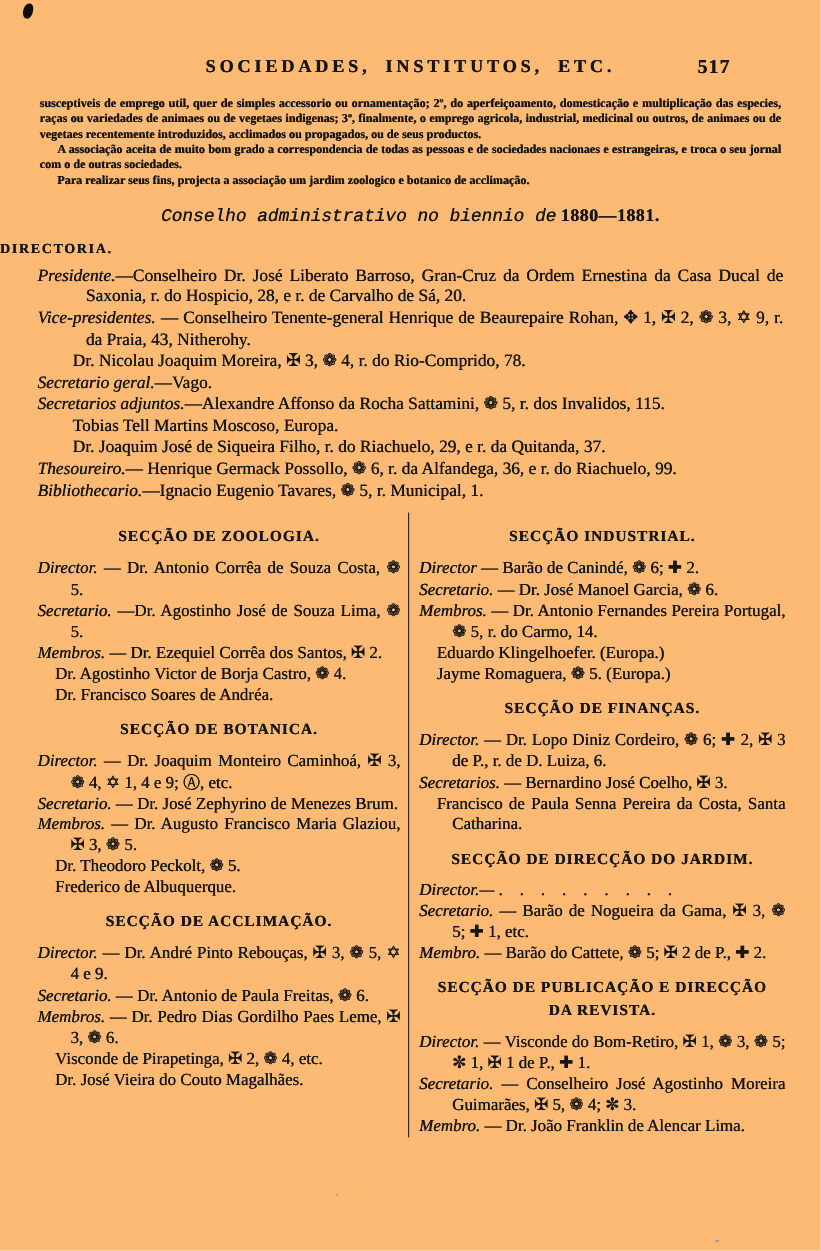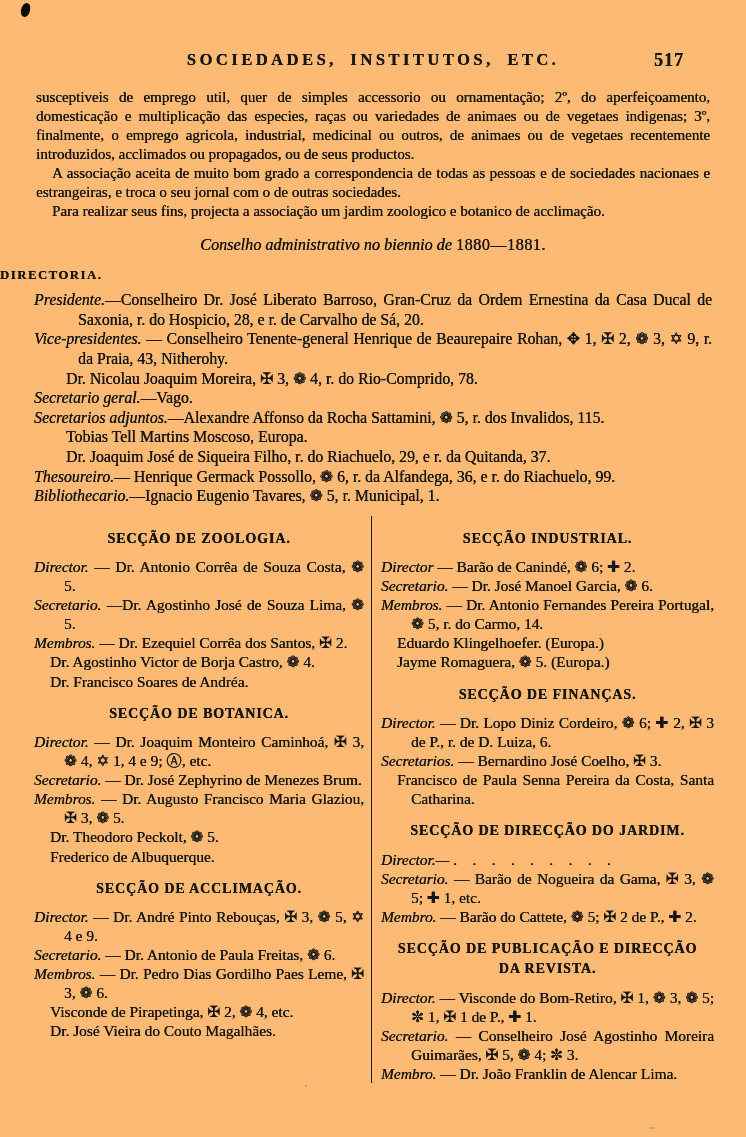--- a/index.html
+++ b/index.html
@@ -18,32 +18,32 @@
     background:#0c0c0c;border-radius:60% 40% 55% 45%;
     transform:rotate(8deg);
   }
   .speck{position:absolute;background:#9a9a92;border-radius:50%;}
   .running-header{position:relative;margin-top:50px;height:24px;}
   .page-title{
     text-align:center;font-weight:bold;font-size:16.5px;
     letter-spacing:3.5px;word-spacing:6px;
   }
   .page-number{
-    position:absolute;top:0;right:62px;font-weight:bold;font-size:18px;letter-spacing:1px;
+    position:absolute;top:0;right:82px;font-weight:bold;font-size:18px;letter-spacing:1px;
   }
   .intro{margin:14px 36px 0 36px;}
   .intro p{
-    margin:0;font-size:15px;line-height:1.27;text-align:justify;
+    margin:0;font-size:11px;line-height:1.27;text-align:justify;font-weight:bold;
   }
   .intro p.ind{text-indent:16px;}
   .council-heading{
     margin:15px 0 0 0;text-align:center;font-size:16.2px;
   }
-  .council-heading .it{font-style:italic;}
-  .council-heading .yr{font-style:normal;font-weight:normal;letter-spacing:0.5px;}
+  .council-heading .it{font-style:italic;font-family:Liberation Mono, monospace;}
+  .council-heading .yr{font-style:normal;font-weight:bold;letter-spacing:0.5px;}
   .directoria-heading{
     margin:13px 0 7px 0;text-align:left;font-weight:bold;
     font-size:12.6px;letter-spacing:1.6px;
   }
   .entries{margin:0 34px;}
   .entries p.entry{
     margin:0;font-size:15.8px;line-height:1.24;text-align:justify;
   }
   .entries p.hang{padding-left:44px;text-indent:-44px;}
   .entries p.sub{padding-left:44px;text-indent:-12px;}

